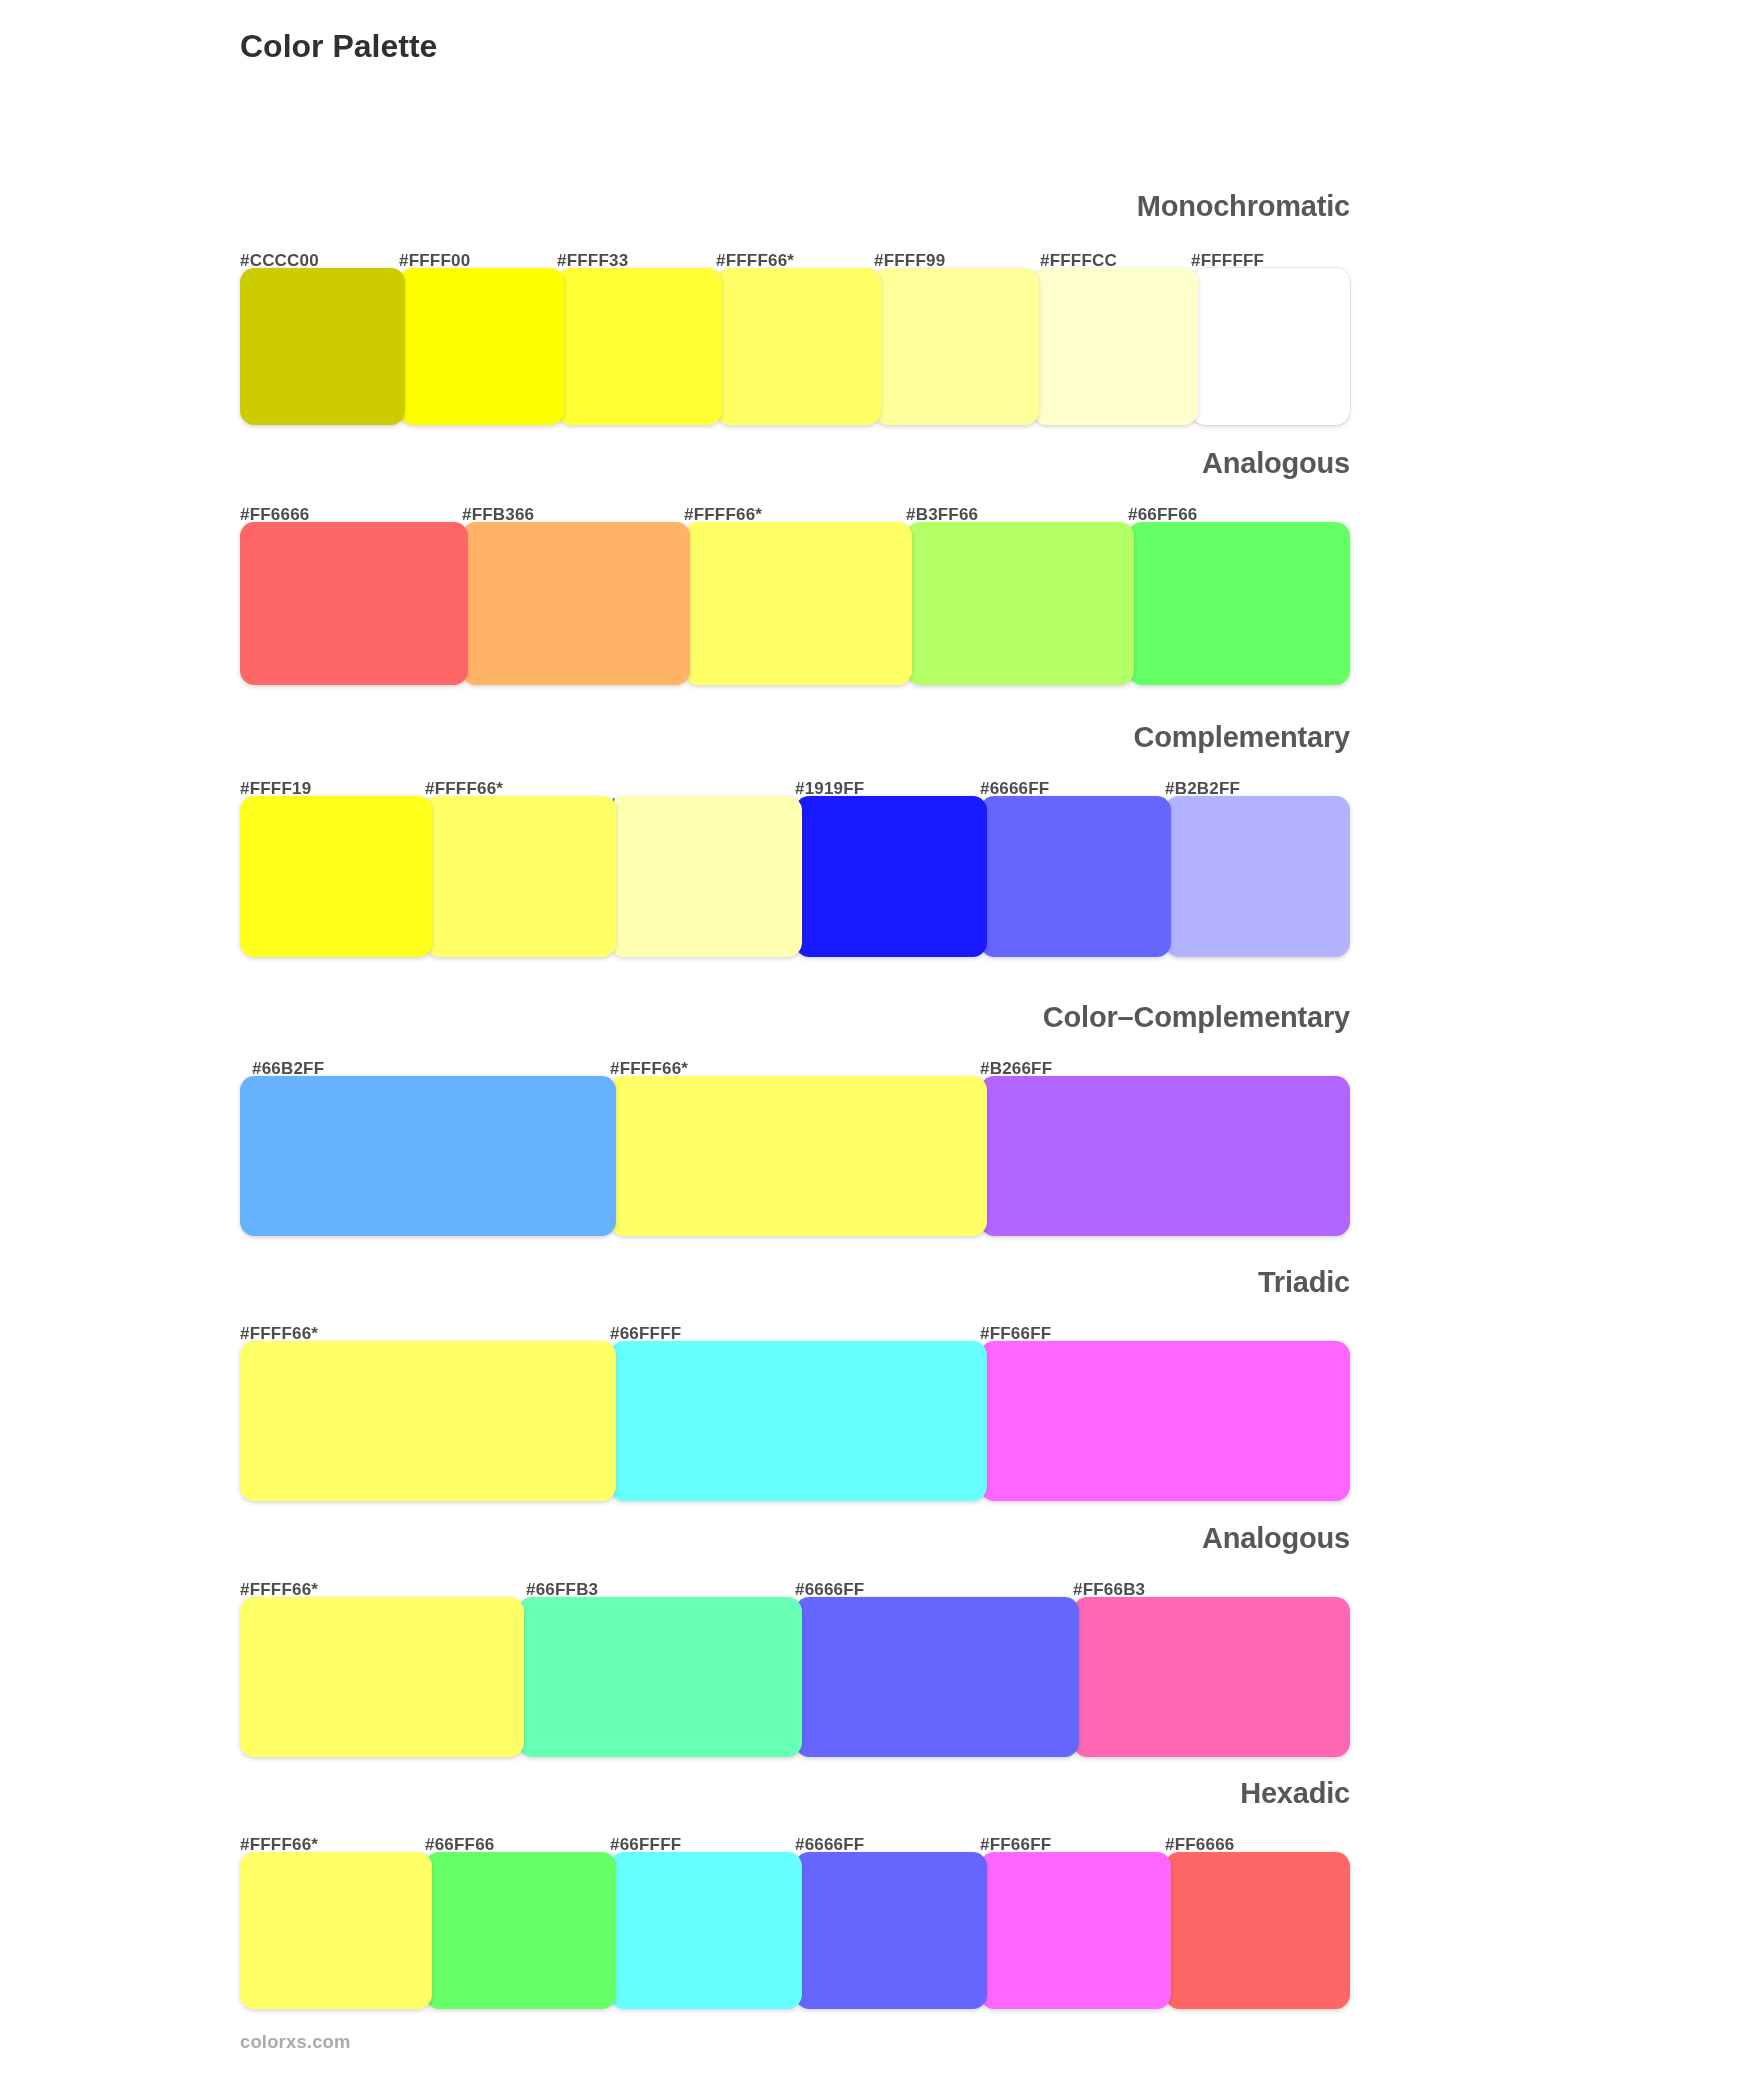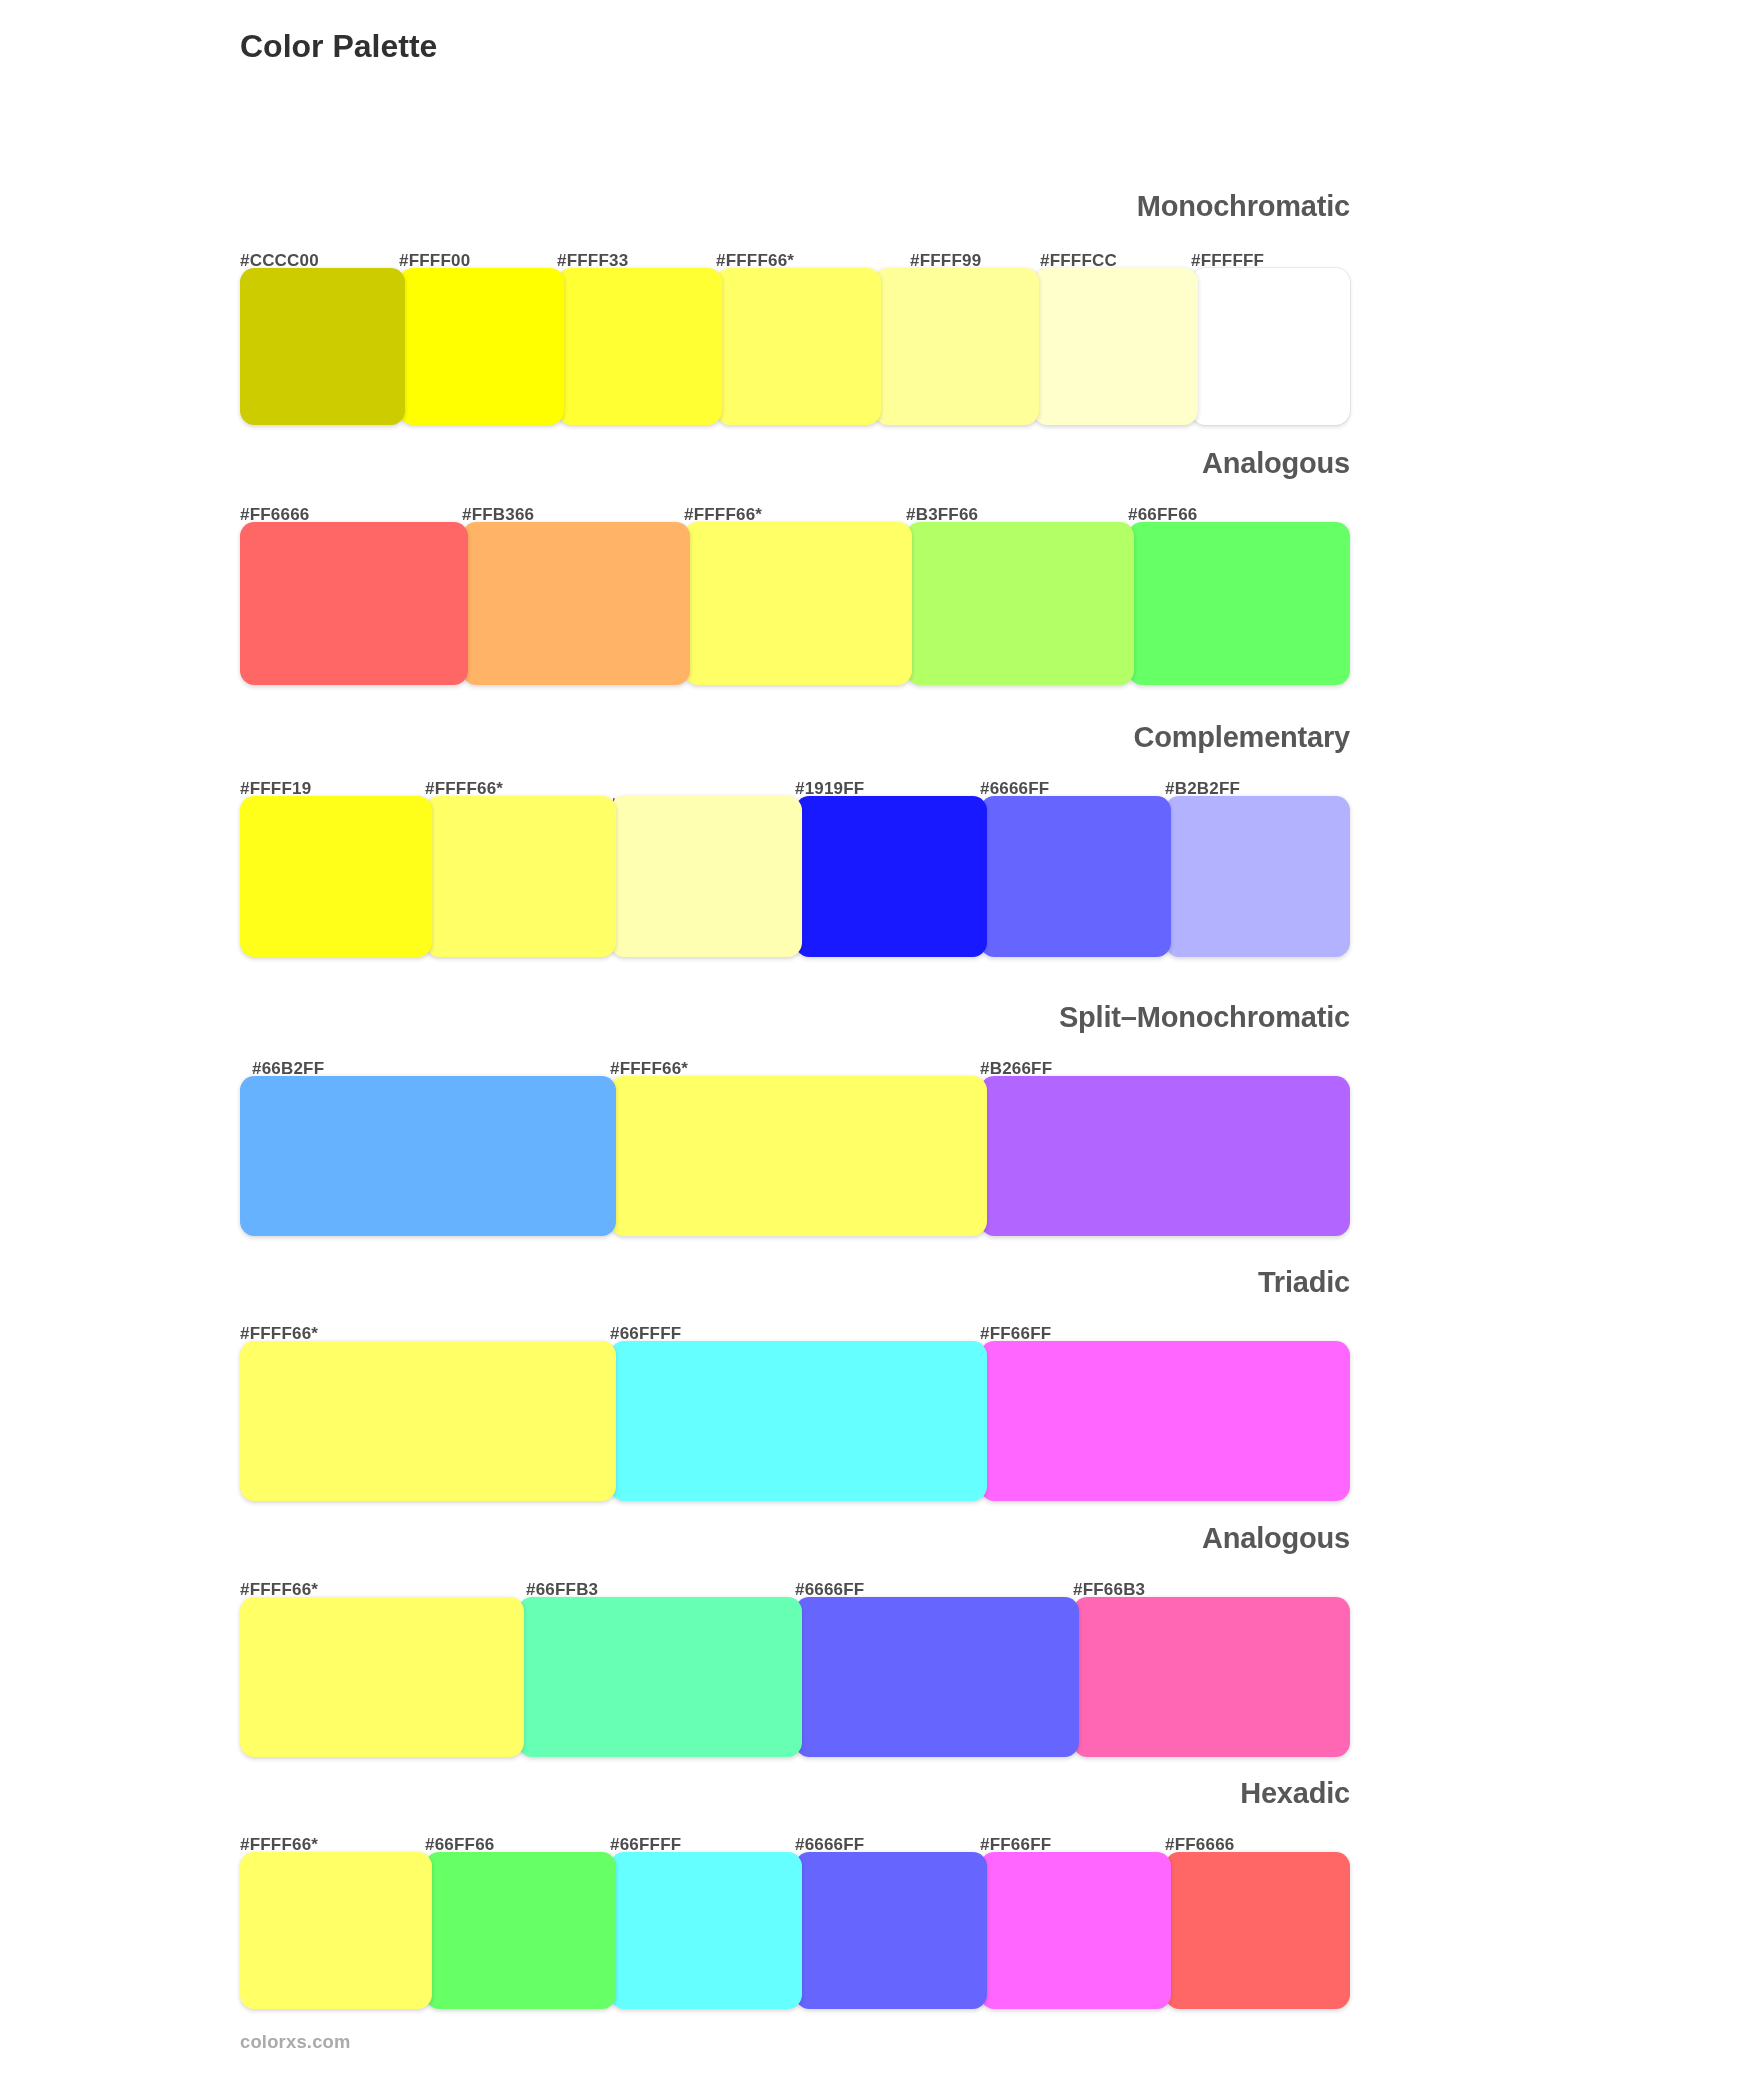--- a/index.html
+++ b/index.html
@@ -125,21 +125,21 @@
   </div>
 
   <div class="sections" id="sections-root">
       <div class="section" style="top: 192px;">
         <div class="section-title">Monochromatic</div>
         <div class="labels" style="position: absolute; left: 0px; top: 46px;">
           <span class="hex-label" style="left: 0px;">#CCCC00</span>
           <span class="hex-label" style="left: 159px;">#FFFF00</span>
           <span class="hex-label" style="left: 317px;">#FFFF33</span>
           <span class="hex-label" style="left: 476px;">#FFFF66*</span>
-          <span class="hex-label" style="left: 670px;">#FFFF99</span>
+          <span class="hex-label" style="left: 634px;">#FFFF99</span>
           <span class="hex-label" style="left: 800px;">#FFFFCC</span>
           <span class="hex-label" style="left: 951px;">#FFFFFF</span>
         </div>
         <div class="swatch-row" style="height: 157px; position: absolute; left: 0px; top: 72px;">
           <div class="swatch" title="#CCCC00" style="left: 0px; width: 165px; height: 157px; background: rgb(204, 204, 0); z-index: 7;"></div>
           <div class="swatch" title="#FFFF00" style="left: 159px; width: 165px; height: 157px; background: rgb(255, 255, 0); z-index: 6;"></div>
           <div class="swatch" title="#FFFF33" style="left: 317px; width: 165px; height: 157px; background: rgb(255, 255, 51); z-index: 5;"></div>
           <div class="swatch" title="#FFFF66*" style="left: 476px; width: 165px; height: 157px; background: rgb(255, 255, 102); z-index: 4;"></div>
           <div class="swatch" title="#FFFF99" style="left: 634px; width: 165px; height: 157px; background: rgb(255, 255, 153); z-index: 3;"></div>
           <div class="swatch" title="#FFFFCC" style="left: 793px; width: 165px; height: 157px; background: rgb(255, 255, 204); z-index: 2;"></div>
@@ -176,21 +176,21 @@
         <div class="swatch-row" style="height: 161px; position: absolute; left: 0px; top: 69px;">
           <div class="swatch" title="#FFFF19" style="left: 0px; width: 192px; height: 161px; background: rgb(255, 255, 25); z-index: 6;"></div>
           <div class="swatch" title="#FFFF66*" style="left: 185px; width: 191px; height: 161px; background: rgb(255, 255, 102); z-index: 5;"></div>
           <div class="swatch" title="#FFFFB2" style="left: 370px; width: 192px; height: 161px; background: rgb(255, 255, 178); z-index: 4;"></div>
           <div class="swatch" title="#1919FF" style="left: 555px; width: 192px; height: 161px; background: rgb(25, 25, 255); z-index: 3;"></div>
           <div class="swatch" title="#6666FF" style="left: 740px; width: 191px; height: 161px; background: rgb(102, 102, 255); z-index: 2;"></div>
           <div class="swatch" title="#B2B2FF" style="left: 925px; width: 185px; height: 161px; background: rgb(178, 178, 255); z-index: 1;"></div>
         </div>
       </div>
       <div class="section" style="top: 1003px;">
-        <div class="section-title">Split–Monochromatic</div>
+        <div class="section-title">Color–Complementary</div>
         <div class="labels" style="position: absolute; left: 0px; top: 43px;">
           <span class="hex-label" style="left: 12px;">#66B2FF</span>
           <span class="hex-label" style="left: 370px;">#FFFF66*</span>
           <span class="hex-label" style="left: 740px;">#B266FF</span>
         </div>
         <div class="swatch-row" style="height: 160px; position: absolute; left: 0px; top: 69px;">
           <div class="swatch" title="#66B2FF" style="left: 0px; width: 376px; height: 160px; background: rgb(102, 178, 255); z-index: 3;"></div>
           <div class="swatch" title="#FFFF66*" style="left: 370px; width: 377px; height: 160px; background: rgb(255, 255, 102); z-index: 2;"></div>
           <div class="swatch" title="#B266FF" style="left: 740px; width: 370px; height: 160px; background: rgb(178, 102, 255); z-index: 1;"></div>
         </div>

